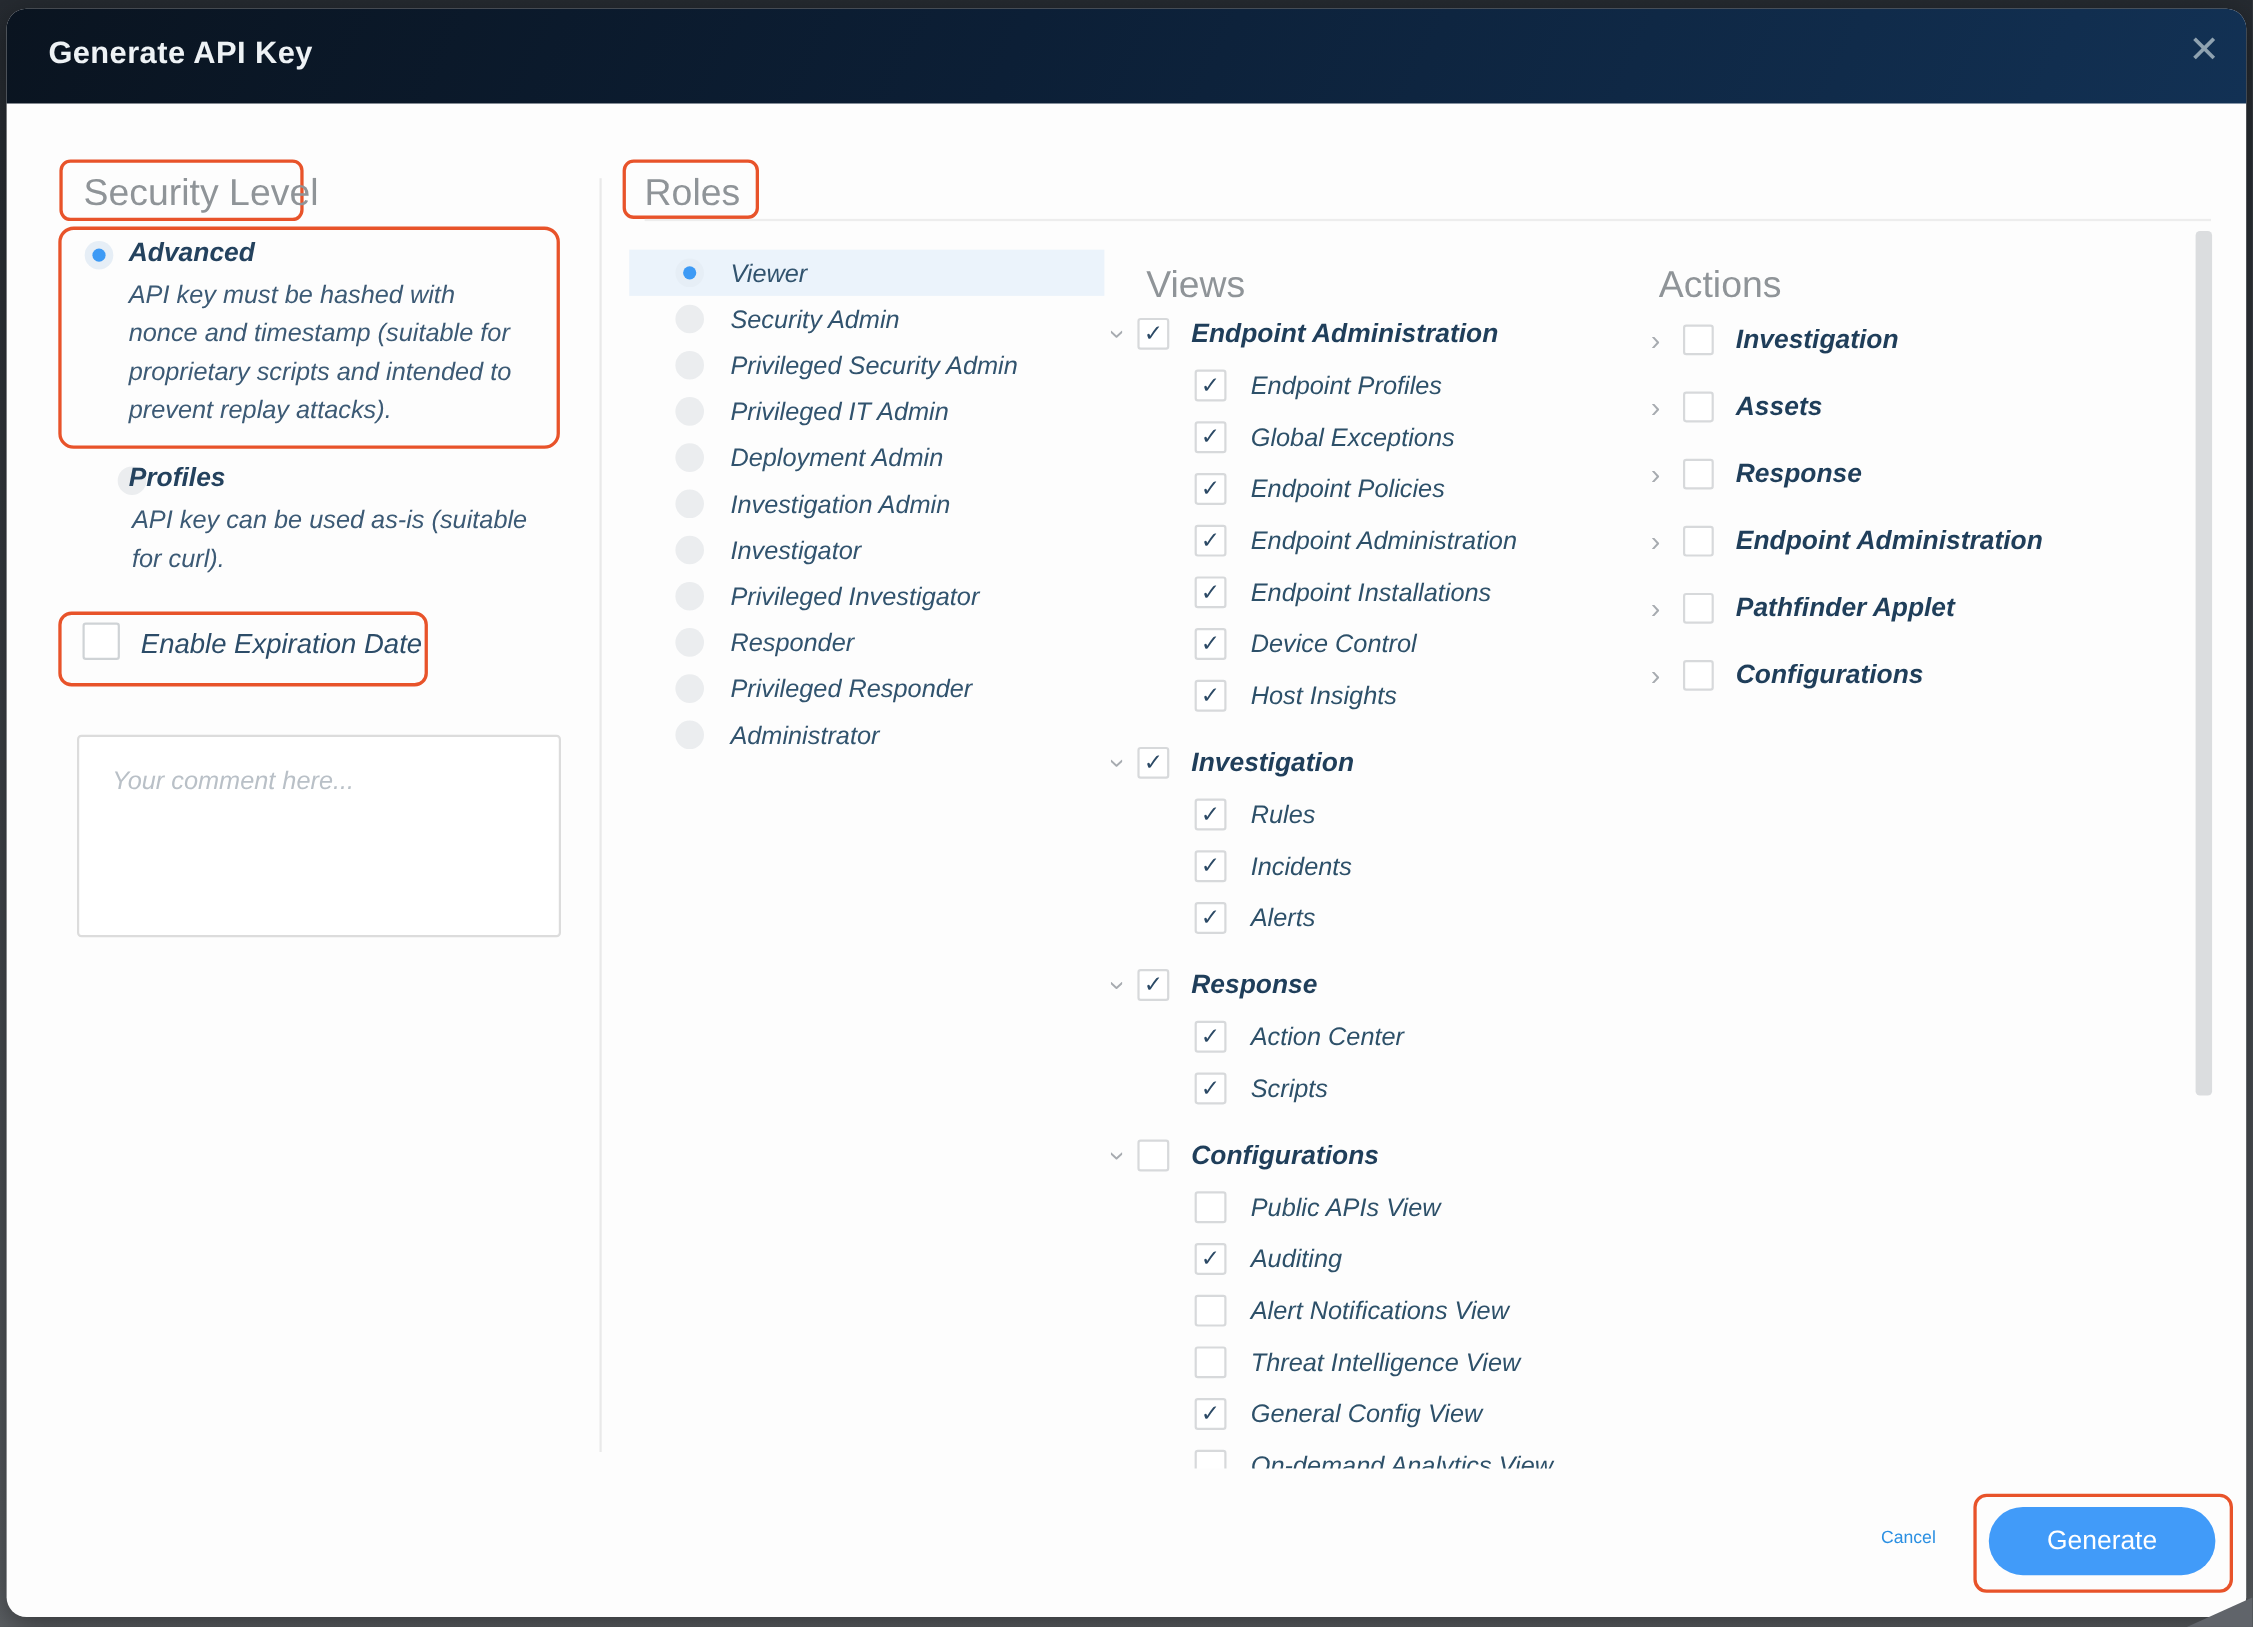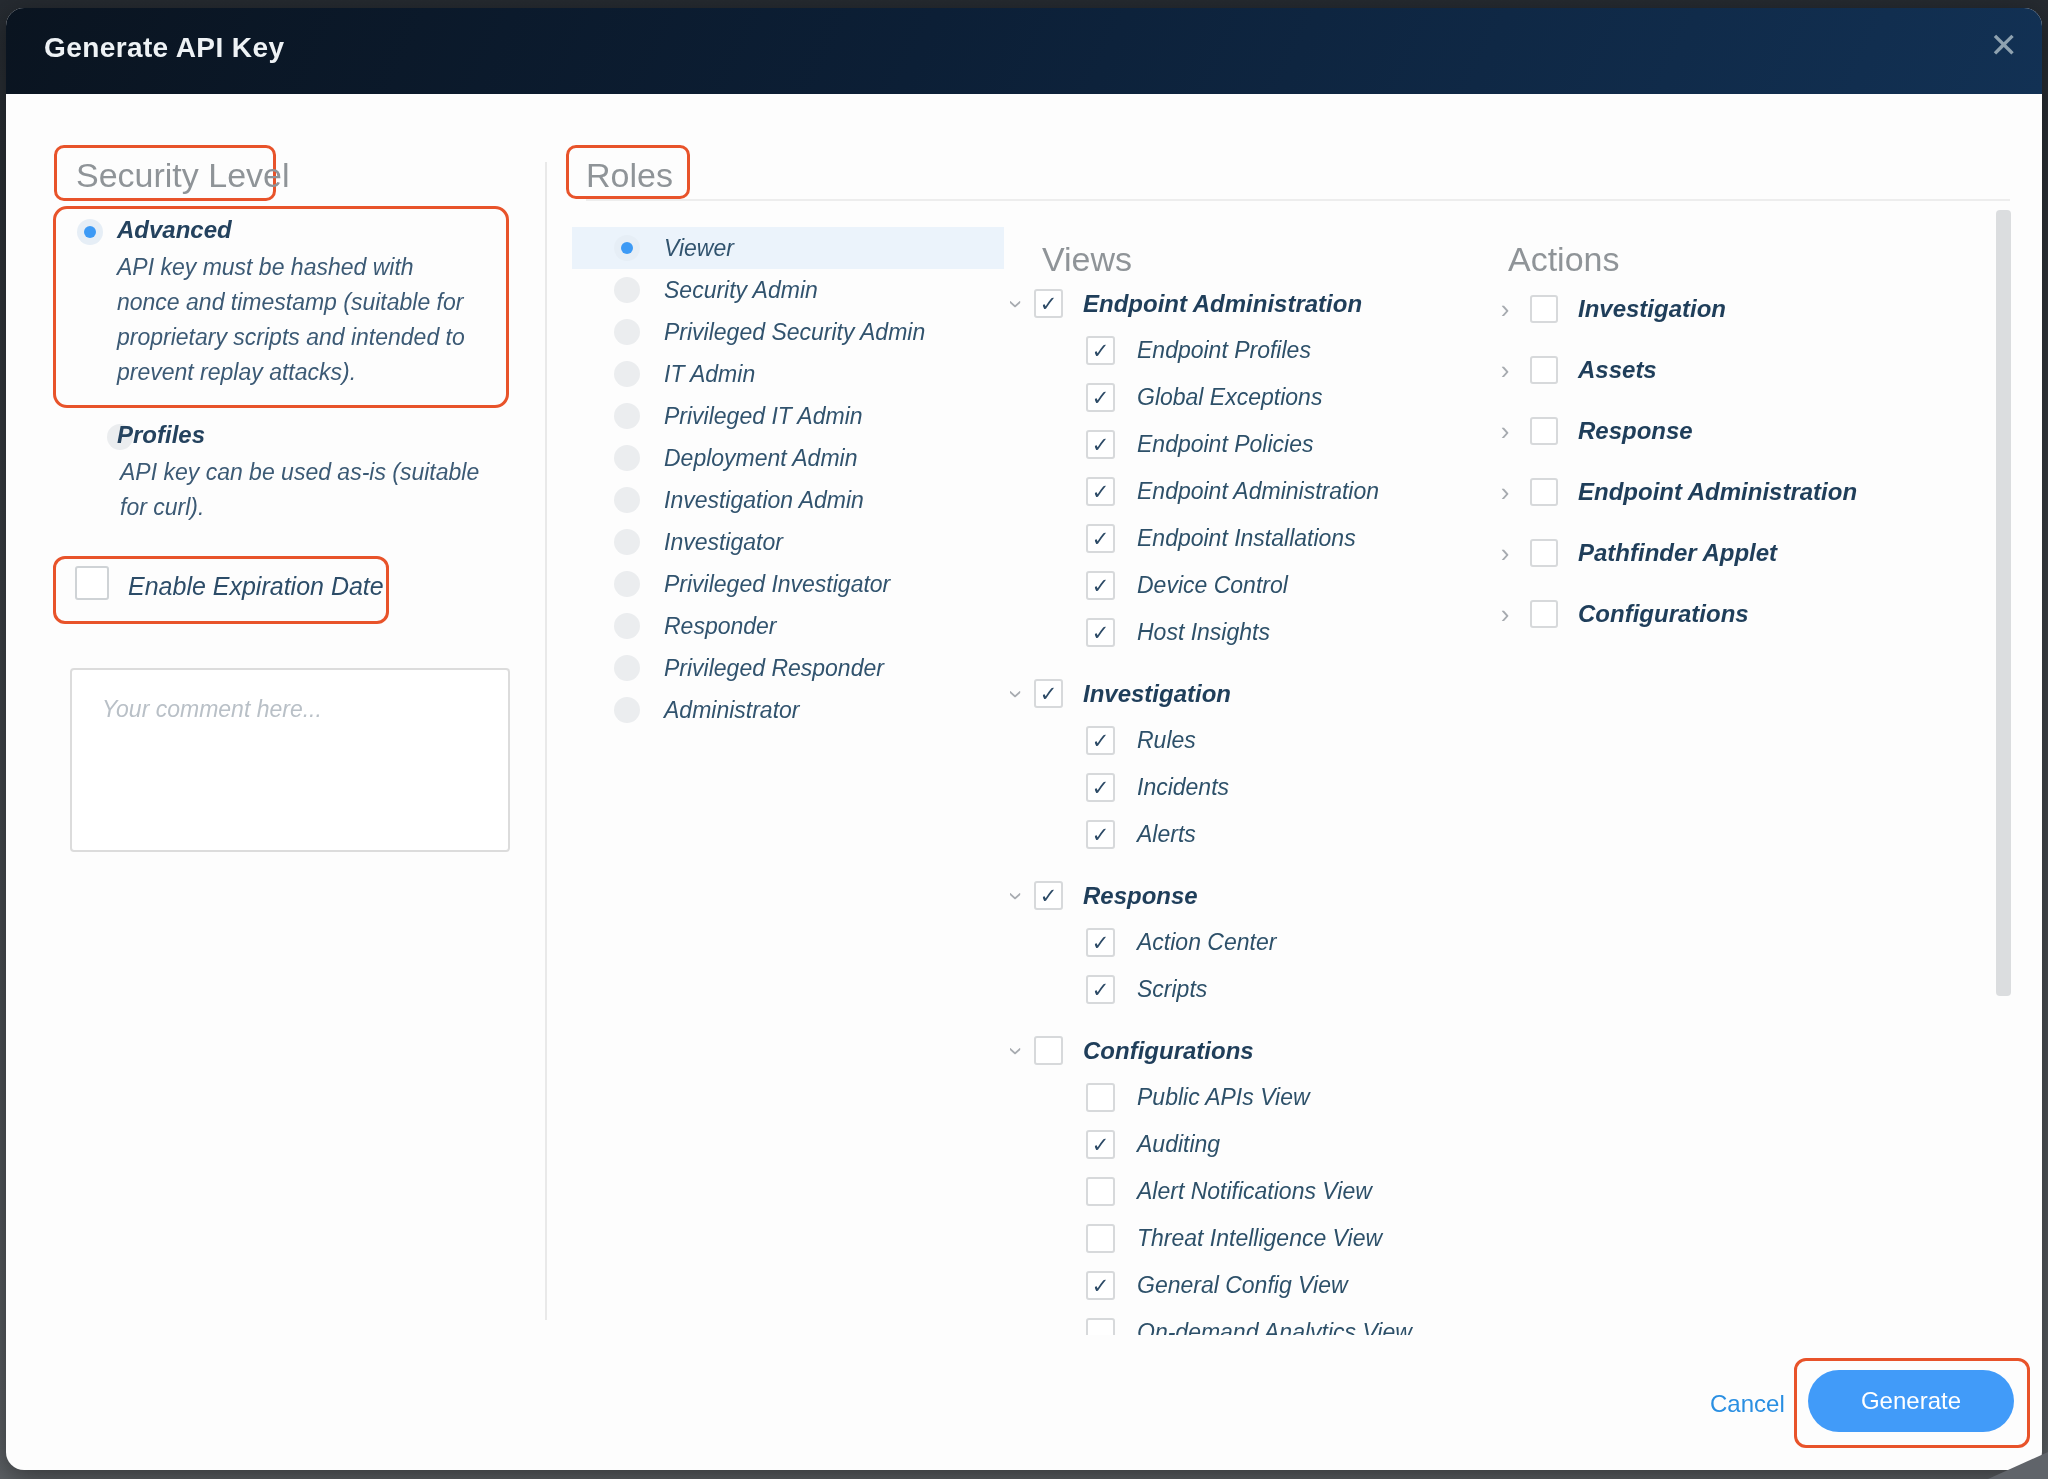--- a/index.html
+++ b/index.html
@@ -69,21 +69,21 @@
   .actions-list{position:absolute;left:1490px;top:278px;width:440px;}
   .act-row{height:61px;display:flex;align-items:center;}
   .act-row .chev{width:30px;}
   .act-row .cb{margin-left:10px;width:28px;height:28px;}
   .act-label{margin-left:20px;font-size:24px;font-weight:bold;font-style:italic;color:#1f3e5a;white-space:nowrap;}
 
   
   .scrollbar{position:absolute;left:1996px;top:210px;width:15px;height:786px;background:#dbdddf;border-radius:4px;cursor:pointer;}
 
   
-  .cancel{position:absolute;left:1710px;top:1390px;font-size:24px;color:#2a8fe2;cursor:pointer;}
+  .cancel{position:absolute;left:1710px;top:1390px;font-size:16px;color:#2a8fe2;cursor:pointer;}
   .generate{position:absolute;left:1808px;top:1370px;width:206px;height:62px;border-radius:31px;border:none;
             background:var(--primary-blue,#419bf9);color:#fff;font-size:24px;font-family:"Liberation Sans",sans-serif;
             display:flex;align-items:center;justify-content:center;cursor:pointer;}
 
   
   .cursor{position:absolute;left:1988px;top:1452px;width:60px;height:27px;background:#60646a;
           clip-path:polygon(0 100%,100% 0,100% 100%);}
 </style>
 </head>
 <body>
@@ -127,24 +127,20 @@
       <span class="role-row">
         <span class="radio"></span>
         <span class="role-label">Security Admin</span>
       </span>
       <span class="role-row">
         <span class="radio"></span>
         <span class="role-label">Privileged Security Admin</span>
       </span>
       <span class="role-row">
         <span class="radio"></span>
-        <span class="role-label">IT Admin</span>
-      </span>
-      <span class="role-row">
-        <span class="radio"></span>
         <span class="role-label">Privileged IT Admin</span>
       </span>
       <span class="role-row">
         <span class="radio"></span>
         <span class="role-label">Deployment Admin</span>
       </span>
       <span class="role-row">
         <span class="radio"></span>
         <span class="role-label">Investigation Admin</span>
       </span>

